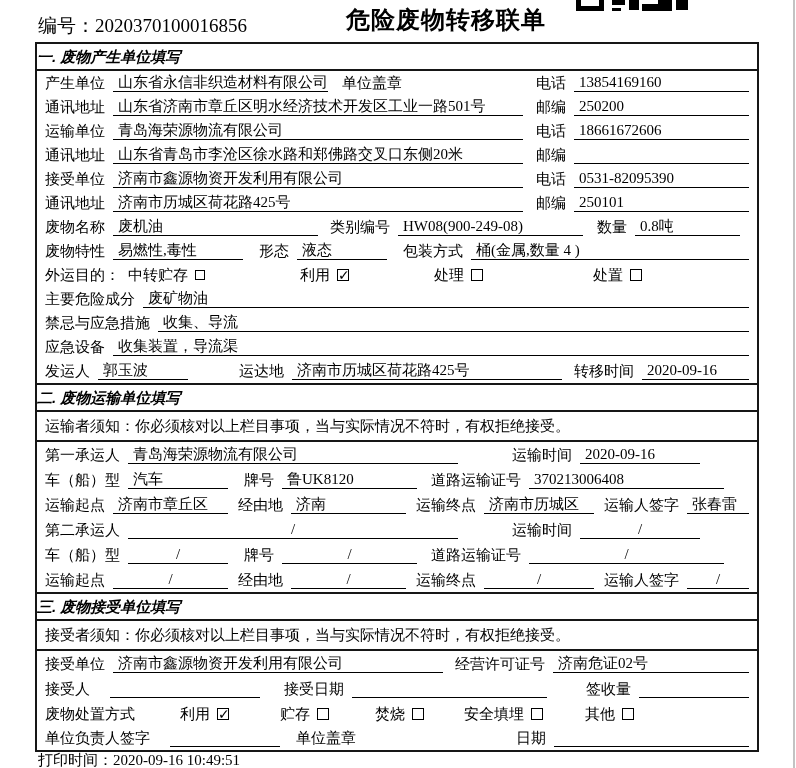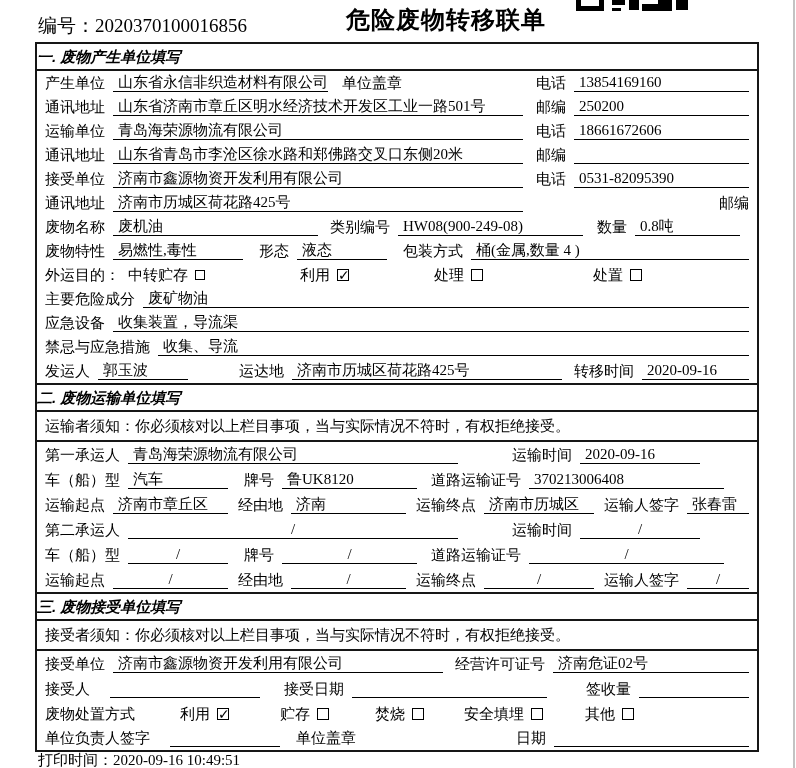--- a/index.html
+++ b/index.html
@@ -108,20 +108,21 @@
     <span class="lbl">接受单位</span>
     <span class="val w410">济南市鑫源物资开发利用有限公司</span>
     <span class="lbl push">电话</span>
     <span class="val w175">0531-82095390</span>
   </div>
 
   <div class="row">
     <span class="lbl">通讯地址</span>
     <span class="val w410">济南市历城区荷花路425号</span>
     <span class="lbl push">邮编</span>
+    <span class="val w175">250101</span>
   </div>
 
   <div class="row">
     <span class="lbl">废物名称</span>
     <span class="val w205">废机油</span>
     <span class="lbl ml12">类别编号</span>
     <span class="val w185">HW08(900-249-08)</span>
     <span class="lbl ml14">数量</span>
     <span class="val w105">0.8吨</span>
   </div>
@@ -154,27 +155,27 @@
       <span class="cb"></span>
     </span>
   </div>
 
   <div class="row">
     <span class="lbl">主要危险成分</span>
     <span class="val fill">废矿物油</span>
   </div>
 
   <div class="row">
+    <span class="lbl">禁忌与应急措施</span>
+    <span class="val fill">收集、导流</span>
+  </div>
+
+  <div class="row">
     <span class="lbl">应急设备</span>
     <span class="val fill">收集装置，导流渠</span>
-  </div>
-
-  <div class="row">
-    <span class="lbl">禁忌与应急措施</span>
-    <span class="val fill">收集、导流</span>
   </div>
 
   <div class="row">
     <span class="lbl">发运人</span>
     <span class="val w90">郭玉波</span>
     <span class="lbl ml35">运达地</span>
     <span class="val w270">济南市历城区荷花路425号</span>
     <span class="lbl ml12">转移时间</span>
     <span class="val fill">2020-09-16</span>
   </div>

